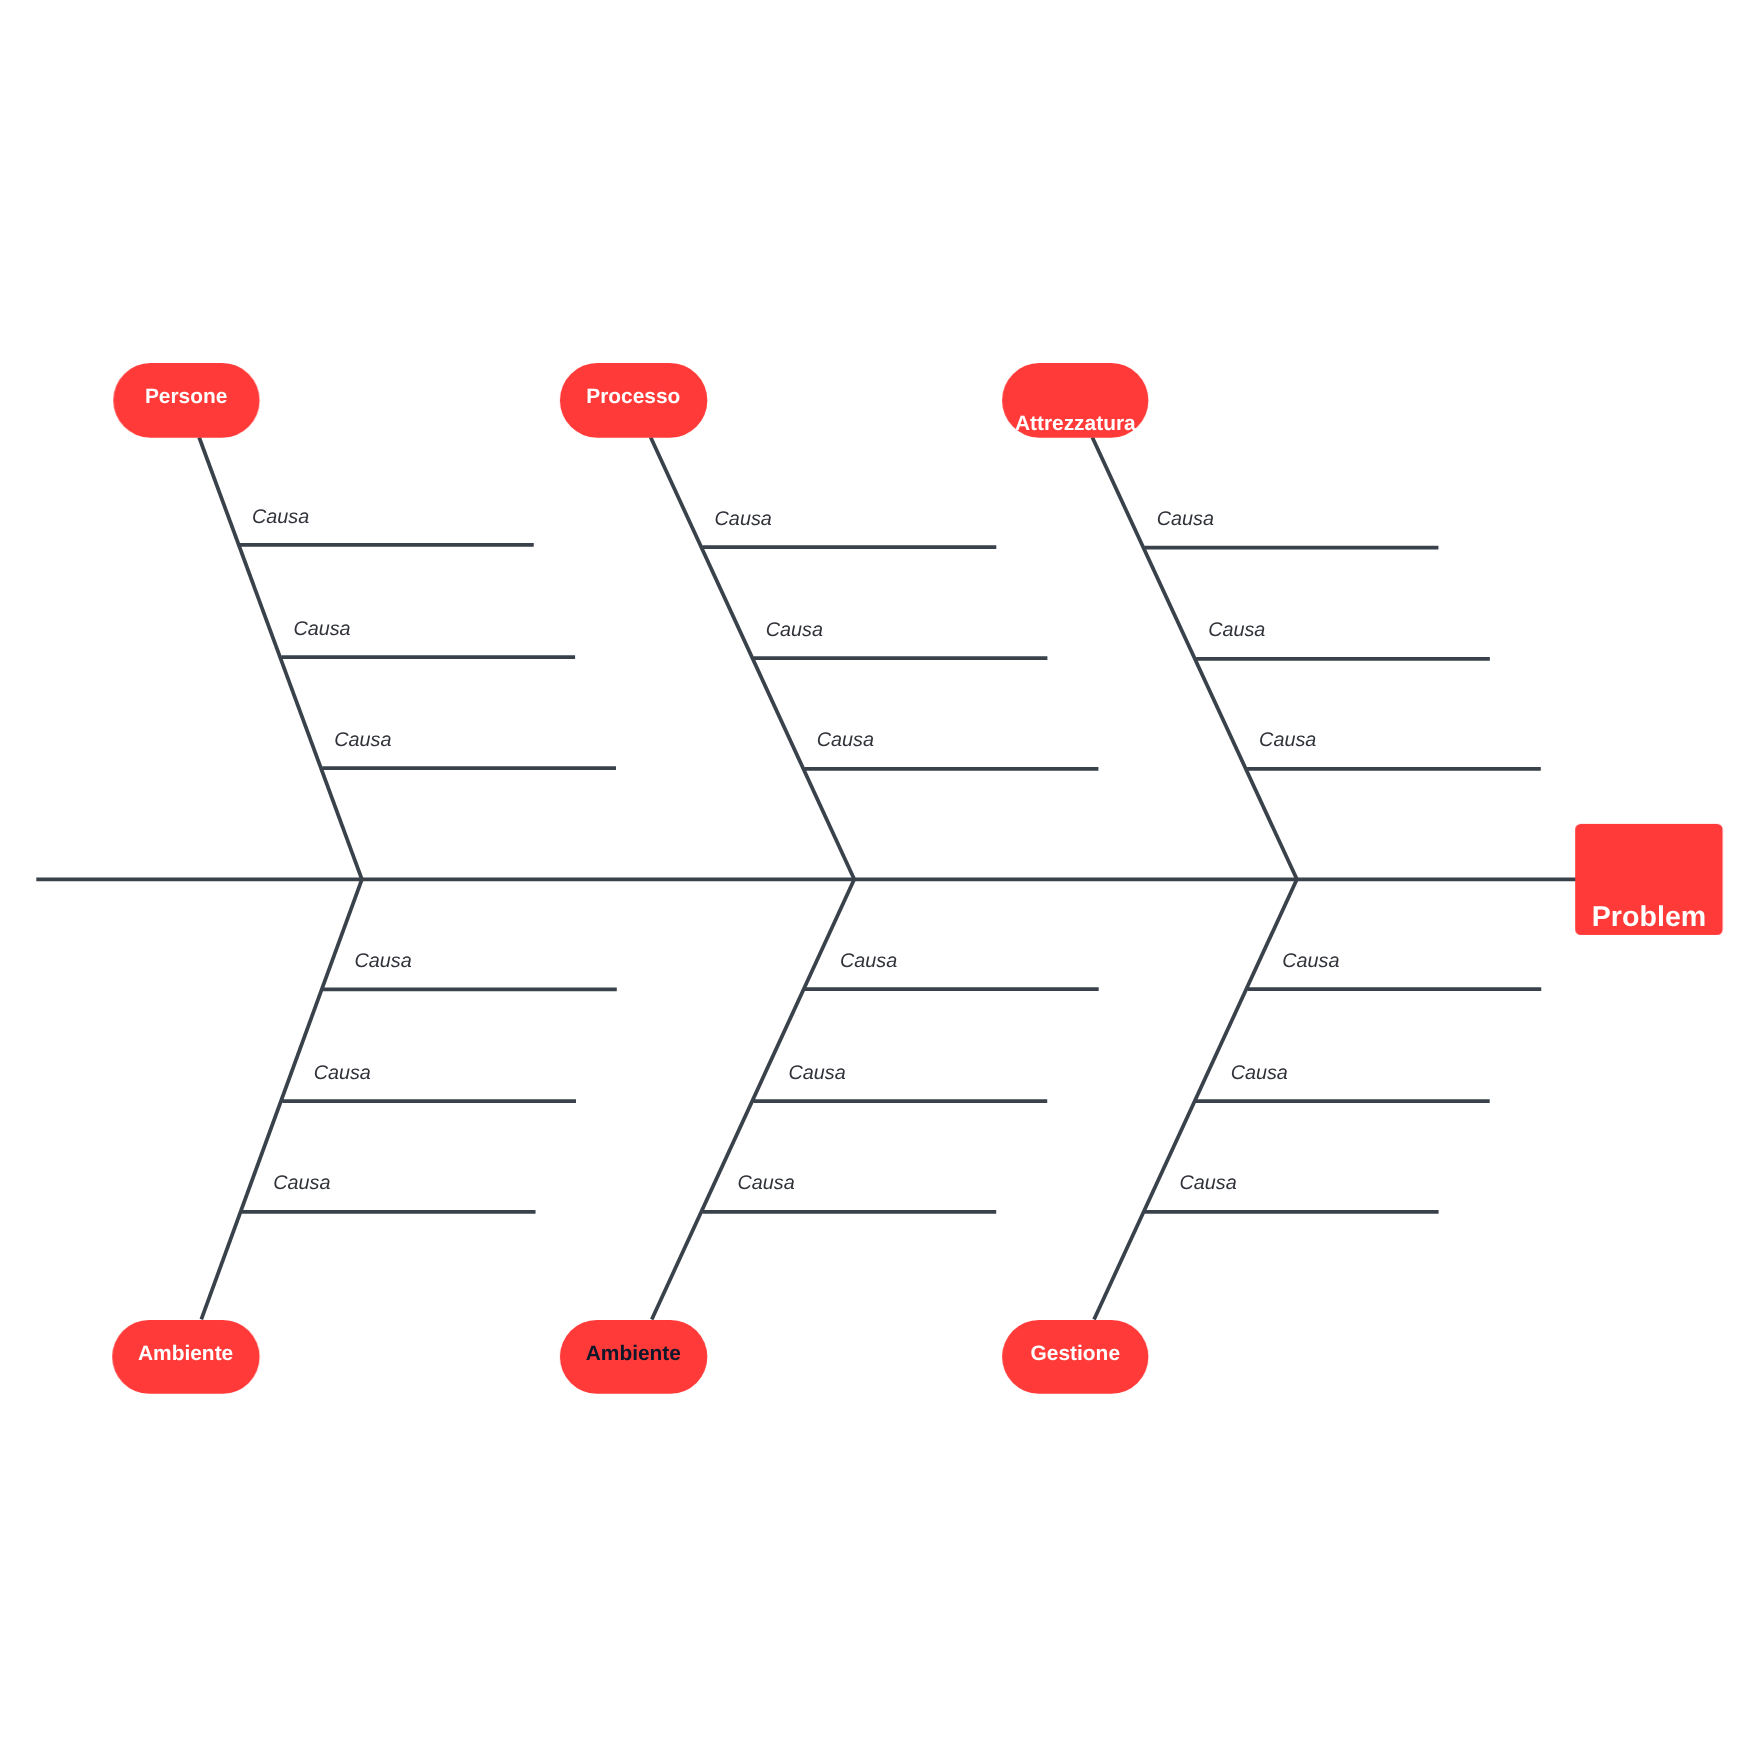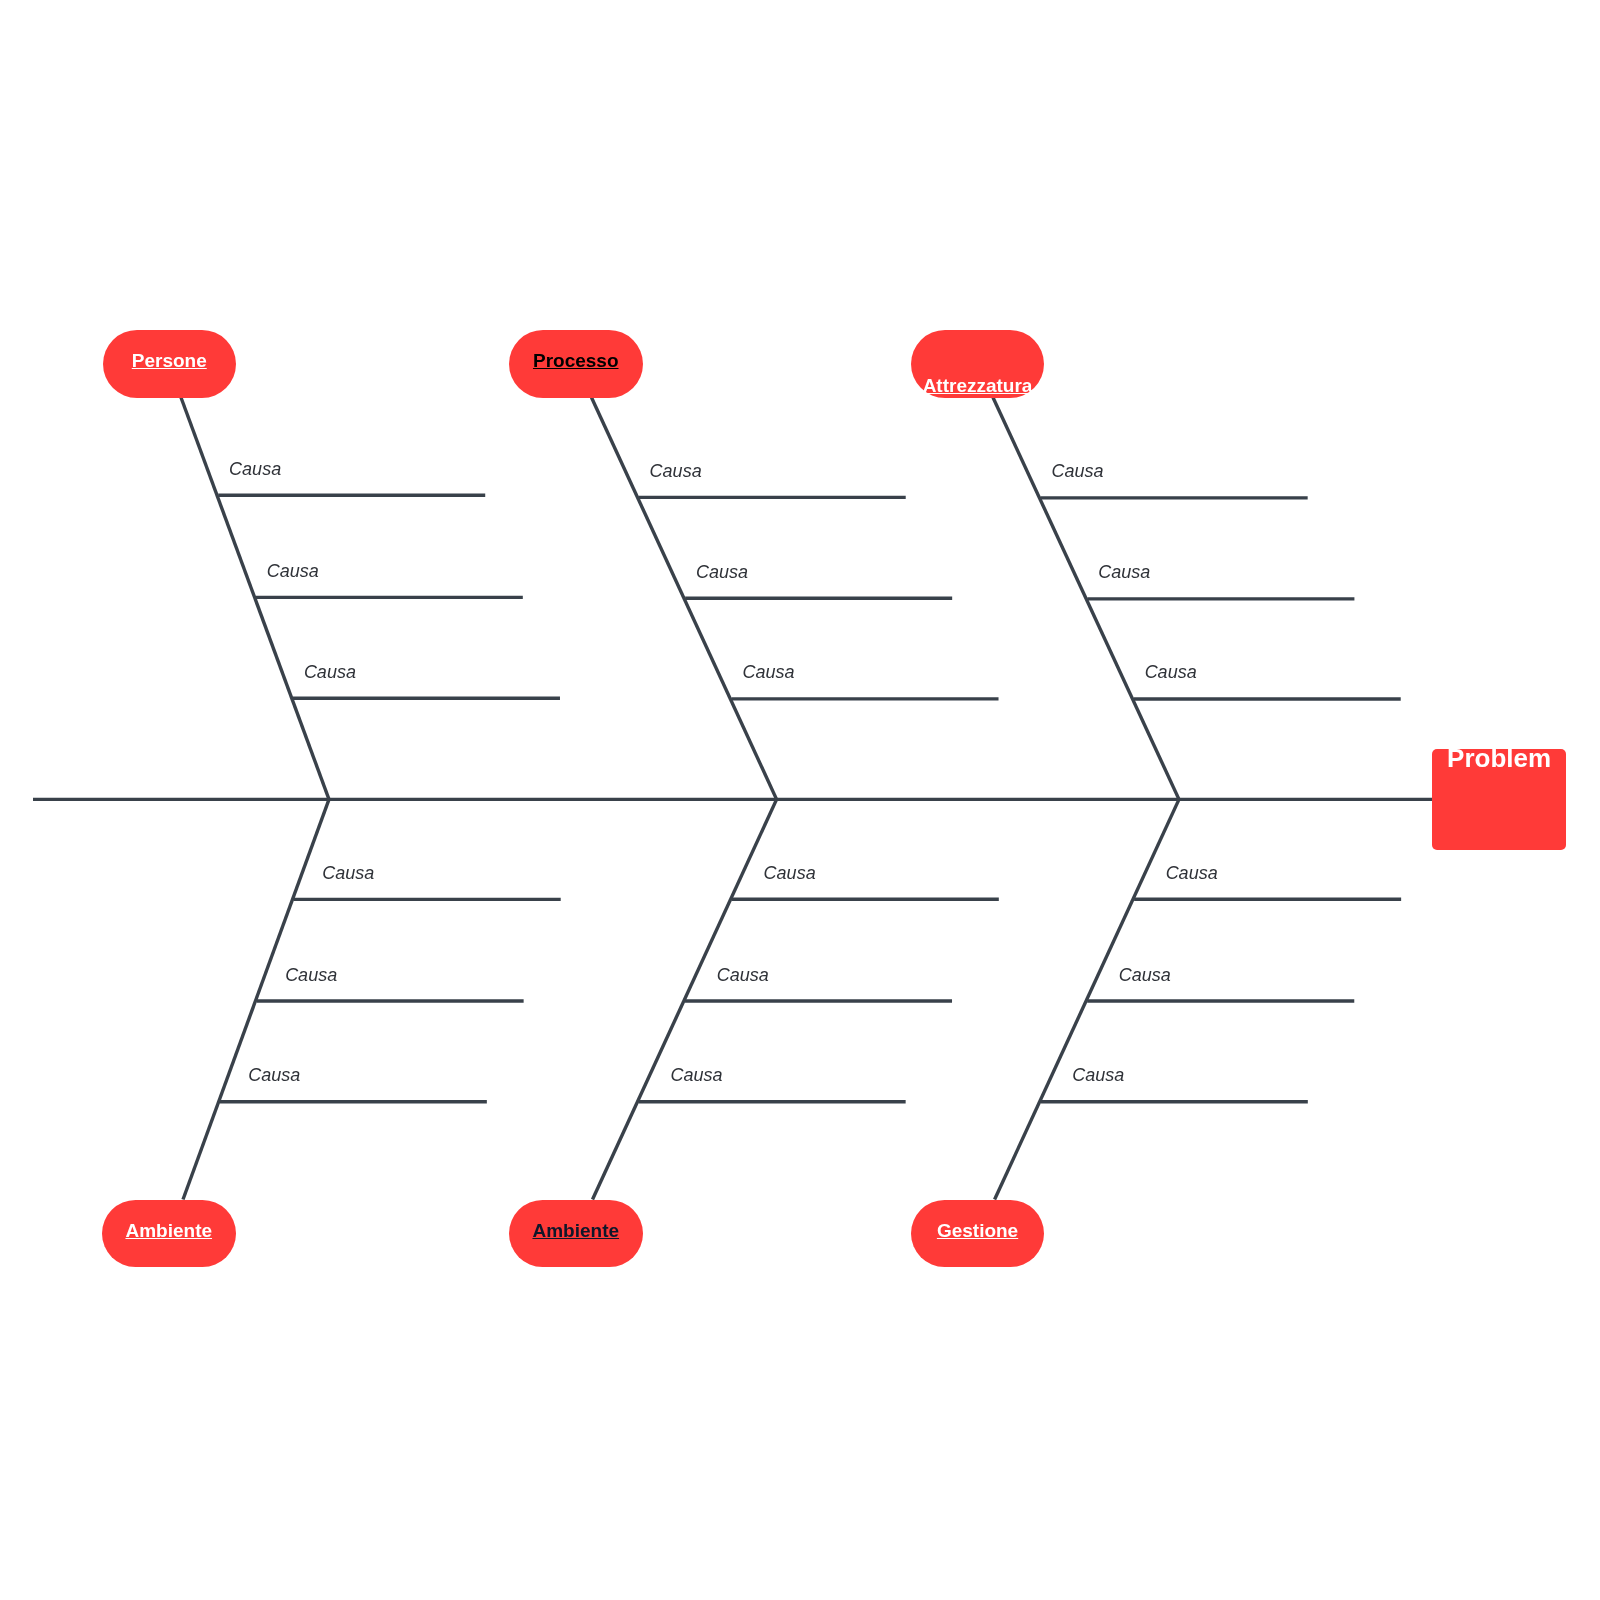--- a/index.html
+++ b/index.html
@@ -6,23 +6,23 @@
   html,body{margin:0;padding:0;}
   body{width:1600px;height:1600px;overflow:hidden;background:#ffffff;
        font-family:"Liberation Sans",sans-serif;}
   #stage{position:relative;width:1600px;height:1600px;background:#ffffff;}
   svg#bones{position:absolute;left:0;top:0;width:1600px;height:1600px;display:block;}
   .bone{stroke:#39414A;stroke-width:3.4;stroke-linecap:butt;fill:none;}
   .pill{position:absolute;width:133.5px;height:67.5px;
         display:flex;align-items:center;justify-content:center;
         background:#FF3A38;color:#FFFFFF;border-radius:34px;
         font-weight:bold;font-size:19px;line-height:1;transform:translateZ(0);}
-  .pill > span{position:relative;top:-3px;transform:translateZ(0);text-decoration:underline;}
+  .pill > span{position:relative;top:-3px;transform:translateZ(0);}
   .probbox{position:absolute;width:134px;height:101px;
-        display:flex;align-items:flex-start;justify-content:center;
+        display:flex;align-items:flex-end;justify-content:center;
         background:#FF3A38;color:#FFFFFF;border-radius:5px;
         font-weight:bold;font-size:26px;line-height:1;transform:translateZ(0);}
   .probbox > span{position:relative;top:-3.5px;transform:translateZ(0);}
   .causelbl{position:absolute;color:#2F3238;font-size:18px;line-height:1;
         white-space:nowrap;transform:translateZ(0);font-style:italic;}
 </style>
 </head>
 <body style="background: rgb(255, 255, 255);">
 
 <div id="stage" style="background: rgb(255, 255, 255);">
@@ -51,21 +51,21 @@
     <line class="bone" x1="638.65" y1="1101.8" x2="905.65" y2="1101.8" stroke="#39414A"></line>
     <line class="bone" x1="994.6" y1="1199.5" x2="1179.0" y2="799.35" stroke="#39414A"></line>
     <line class="bone" x1="1134.14" y1="899.3" x2="1401.14" y2="899.3" stroke="#39414A"></line>
     <line class="bone" x1="1087.27" y1="1001.0" x2="1354.27" y2="1001.0" stroke="#39414A"></line>
     <line class="bone" x1="1040.82" y1="1101.8" x2="1307.82" y2="1101.8" stroke="#39414A"></line>
   </svg>
 
   <div class="pill" style="left: 102.5px; top: 330px; background: rgb(255, 58, 56); color: rgb(255, 255, 255);">
     <span>Persone</span>
   </div>
-  <div class="pill" style="left: 509px; top: 330px; background: rgb(255, 58, 56); color: #000000;">
+  <div class="pill" style="left: 509px; top: 330px; background: rgb(255, 58, 56); color: #ffffff;">
     <span>Processo</span>
   </div>
   <div class="pill" style="left: 910.8px; top: 330px; background: rgb(255, 58, 56); color: rgb(255, 255, 255); align-items: flex-end;">
     <span>Attrezzatura</span>
   </div>
   <div class="pill" style="left: 102px; top: 1199.5px; background: rgb(255, 58, 56); color: rgb(255, 255, 255);">
     <span>Ambiente</span>
   </div>
   <div class="pill" style="left: 509px; top: 1199.5px; background: rgb(255, 58, 56); color: #0f172a;">
     <span>Ambiente</span>

